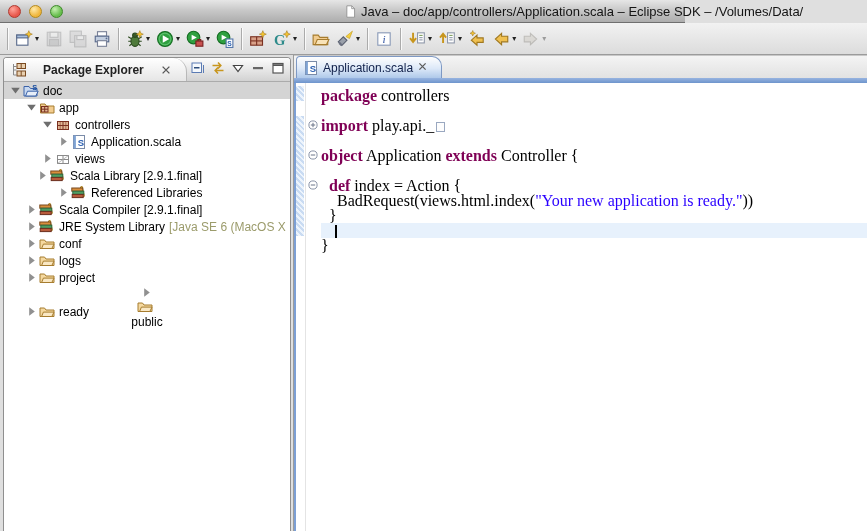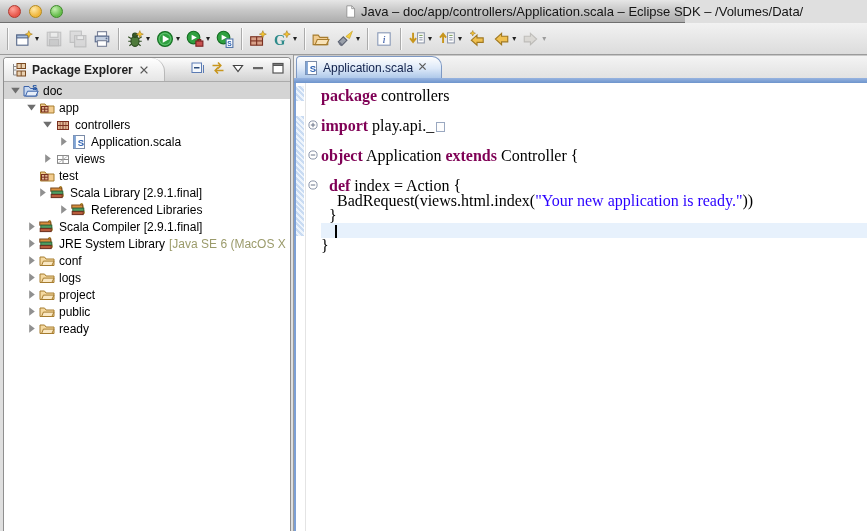--- a/index.html
+++ b/index.html
@@ -47,21 +47,21 @@
   #pe-panel{
     position:absolute;left:3px;top:57px;width:288px;height:474px;
     background:#FFF;border:1px solid #8F8F8F;border-bottom:none;border-radius:4px 4px 0 0;
     box-sizing:border-box;overflow:hidden;
   }
   .pe-header{
     height:23px;background:linear-gradient(#FCFCFC,#DFDFDF 70%,#D2D2D2);
     border-bottom:1px solid #ABABAB;display:flex;align-items:center;position:relative;
   }
   .pe-tab{
-    display:flex;align-items:center;gap:5px;height:100%;padding:0 10px 0 7px;
+    display:flex;align-items:center;gap:16px;height:100%;padding:0 10px 0 7px;
     font-size:12px;font-weight:700;color:#222;
     border-right:1px solid #B8B8B8;border-radius:0 14px 0 0;
     background:linear-gradient(#FFFFFF,#E6E6E6);
   }
   .pe-close svg{width:12px;height:12px;margin-top:2px;}
   .pe-tools{position:absolute;right:4px;top:2px;display:flex;align-items:center;gap:4px;}
   .pe-tools .i16{cursor:default;}
   #tree{position:absolute;left:0;top:24px;right:0;bottom:0;overflow:hidden;background:#FFF;}
   .tree-row{
     height:17px;display:flex;align-items:center;font-size:12px;color:#000;
@@ -456,32 +456,20 @@
           <span class="i16">
             <svg viewBox="0 0 16 16">
               <rect x="2.5" y="4.5" width="11" height="8" fill="#FFF" stroke="#8A8A8A"></rect>
               <line x1="8" y1="4.5" x2="8" y2="12.5" stroke="#8A8A8A"></line>
               <line x1="2.5" y1="8.5" x2="13.5" y2="8.5" stroke="#8A8A8A"></line>
               <path d="M2.5 12.5l11-8" stroke="#AAA" opacity="0.8"></path>
             </svg>
           </span>
           <span>views</span>
         </div>
-        <div class="tree-row" style="padding-left: 21px;">
-          <span class="tree-arrow"></span>
-          <span class="i16">
-            <svg viewBox="0 0 16 16">
-              <path d="M1.5 13V4h4.5L7.5 6H15v7z" fill="#F2CC8F" stroke="#A67C2E"></path>
-              <rect x="2.5" y="6.5" width="6.5" height="5.5" fill="#E2B896" stroke="#7A3020"></rect>
-              <line x1="5.7" y1="6.5" x2="5.7" y2="12" stroke="#7A3020"></line>
-              <line x1="2.5" y1="9.2" x2="9" y2="9.2" stroke="#7A3020"></line>
-            </svg>
-          </span>
-          <span>test</span>
-        </div>
         <div class="tree-row" style="padding-left: 32px;">
           <span class="tree-arrow">
             <svg viewBox="0 0 13 13">
               <path d="M4.2 2.2l5.6 4.3-5.6 4.3z" fill="#909090"></path>
             </svg>
           </span>
           <span class="i16">
             <svg viewBox="0 0 16 16">
               <path d="M11.2 1.5l2.2 9.8-1.8.5-2.2-9.8z" fill="#F4C430" stroke="#A07820"></path>
               <rect x="0.8" y="3" width="11" height="3.2" fill="#D98E3C" stroke="#7A4A1E"></rect>
@@ -575,21 +563,21 @@
             </svg>
           </span>
           <span class="i16">
             <svg viewBox="0 0 16 16">
               <path d="M1 12.5V4h4.5L7 6h8v6.5z" fill="#F5D9A0" stroke="#A67C2E"></path>
               <path d="M2.6 12.5l1.8-4.4H15l-2.2 4.4z" fill="#FAE8C4" stroke="#A67C2E"></path>
             </svg>
           </span>
           <span>project</span>
         </div>
-        <div class="tree-row" style="padding-left: 21px;">
+        <div class="tree-row" style=" flex-direction: column;">
           <span class="tree-arrow">
             <svg viewBox="0 0 13 13">
               <path d="M4.2 2.2l5.6 4.3-5.6 4.3z" fill="#909090"></path>
             </svg>
           </span>
           <span class="i16">
             <svg viewBox="0 0 16 16">
               <path d="M1 12.5V4h4.5L7 6h8v6.5z" fill="#F5D9A0" stroke="#A67C2E"></path>
               <path d="M2.6 12.5l1.8-4.4H15l-2.2 4.4z" fill="#FAE8C4" stroke="#A67C2E"></path>
             </svg>

